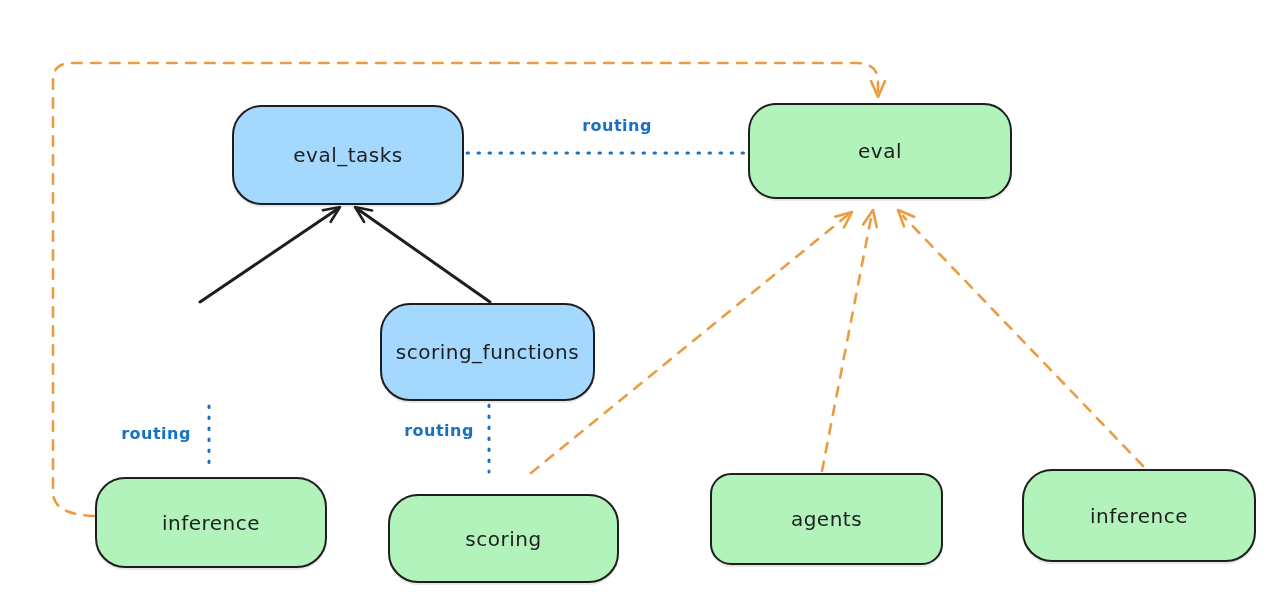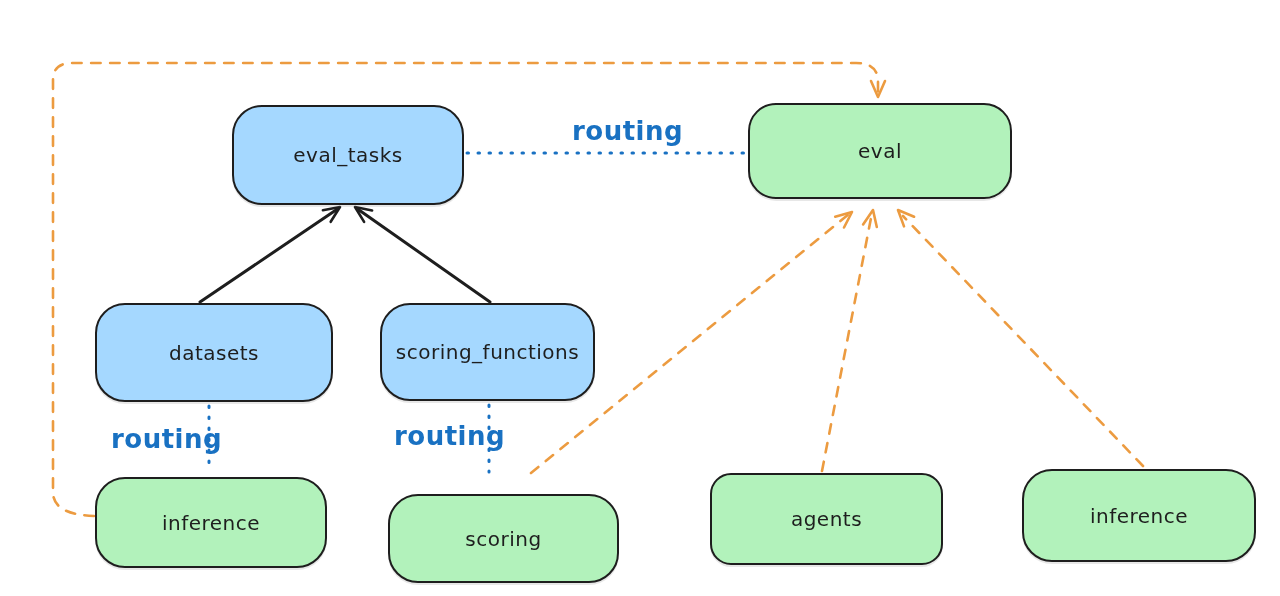--- a/index.html
+++ b/index.html
@@ -28,21 +28,21 @@
     font-size: 20px;
     color: var(--node-stroke, #1e1e1e);
     letter-spacing: 0.5px;
   }
   .node.blue  { background: var(--blue-fill, #a5d8ff); }
   .node.green { background: var(--green-fill, #b2f2bb); }
   .edge-label {
     position: absolute;
     width: 90px;
     text-align: center;
-    font-size: 26px;
+    font-size: 16px;
     font-weight: 700;
     letter-spacing: 0.5px;
     color: var(--routing-blue, #1971c2);
   }
   .edge-solid-black {
     stroke: var(--node-stroke, #1e1e1e);
     stroke-width: 3;
     fill: none;
     stroke-linecap: round;
   }
@@ -120,23 +120,20 @@
   </svg>
 
   <div class="node blue" style="left:232px; top:105px; width:232px; height:100px;">
     <span>eval_tasks</span>
   </div>
 
   <div class="node green" style="left:748px; top:103px; width:264px; height:96px;border-radius:28px;">
     <span>eval</span>
   </div>
 
-  <div class="node blue" style="left:95px; top:303px; width:238px; height:99px;">
-    <span>datasets</span>
-  </div>
 
   <div class="node blue" style="left:380px; top:303px; width:215px; height:98px;">
     <span>scoring_functions</span>
   </div>
 
   <div class="node green" style="left:95px; top:477px; width:232px; height:91px;">
     <span>inference</span>
   </div>
 
   <div class="node green" style="left:388px; top:477px; width:231px; height:89px;margin-top:17px;">

